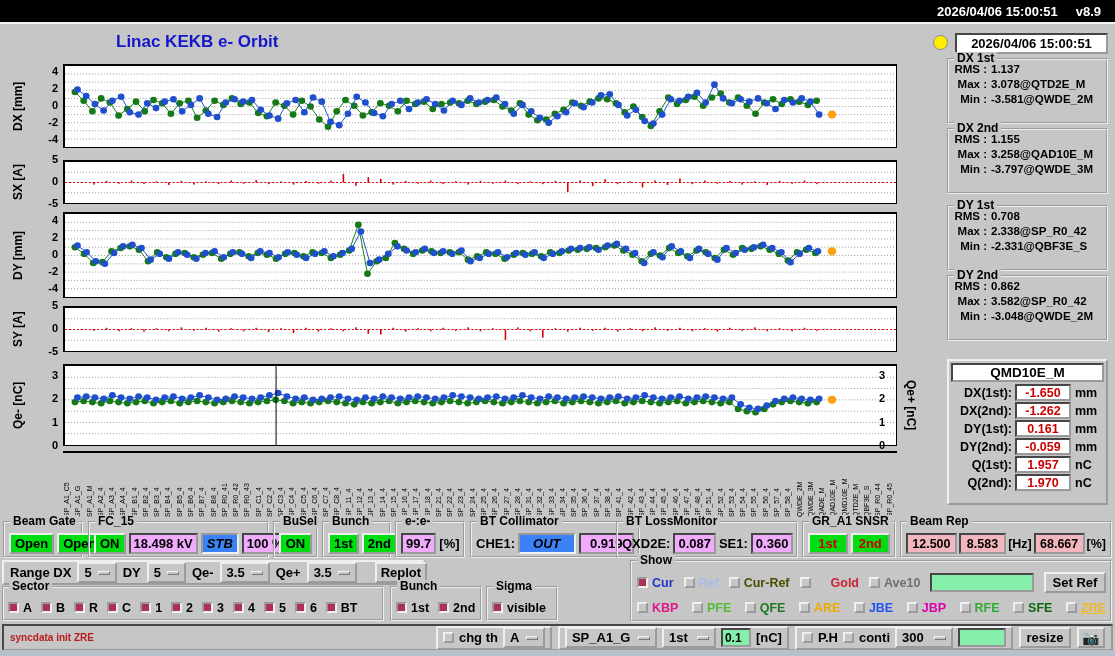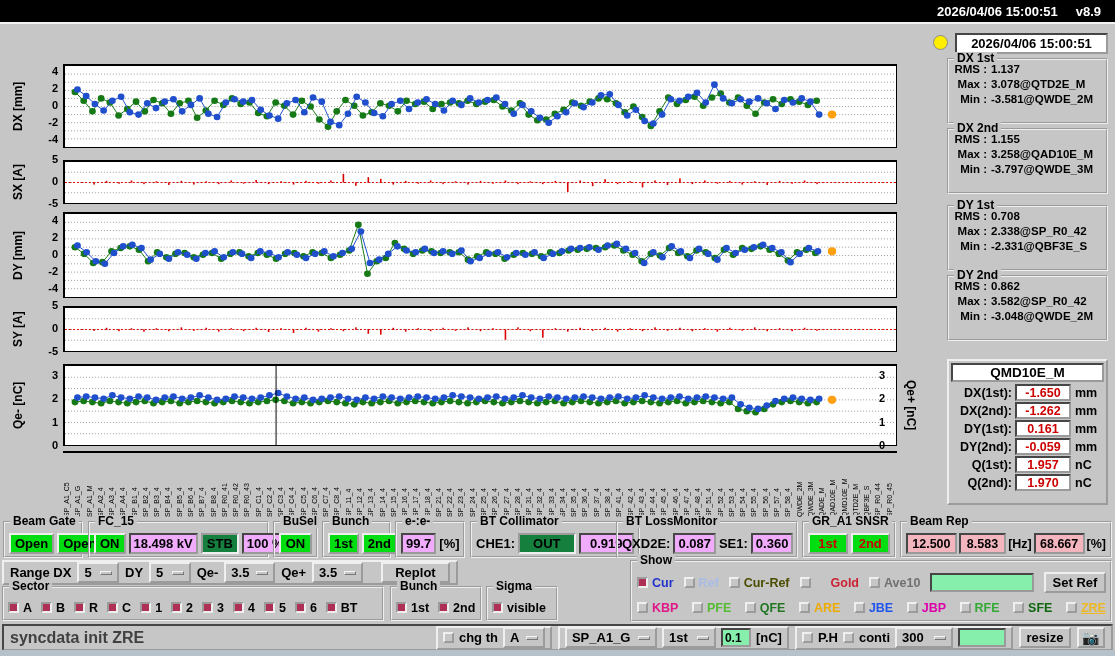--- a/index.html
+++ b/index.html
@@ -41,50 +41,51 @@
   .qv{flex:0 0 56px;height:17px;margin-left:3px;background:#fff;border:2px inset #9a9a9a;color:#cc0000;
     font-weight:bold;font-size:12.5px;display:flex;align-items:center;justify-content:center;}
   .qu{margin-left:4px;font-weight:bold;font-size:12.5px;}
   
   .grp{position:absolute;border:2px groove #efefef;}
   .grp-row{position:absolute;left:4px;right:4px;top:11px;bottom:3px;display:flex;align-items:center;gap:3px;}
   .btn{display:flex;align-items:center;justify-content:center;font-weight:bold;font-size:13px;
     border:2px outset #efefef;background:#c6c6c6;height:21px;padding:0 4px;cursor:default;white-space:nowrap;}
   .btn.green{background:#00dd11;}
   .btn.redtext{color:#cc0000;}
-  .btn.sunk{border-style:inset;background:#15803d;}
+  .btn.sunk{border-style:inset;background:#3b82f6;font-style:italic;}
   .field{display:flex;align-items:center;justify-content:center;font-weight:bold;font-size:13px;
     background:#f0abfc;border:2px inset #9a9a9a;height:21px;padding:0 3px;white-space:nowrap;}
   .field.pink{background:#f3b6bf;}
   .lbl{font-weight:bold;font-size:13px;white-space:nowrap;}
   .opt{display:flex;align-items:center;justify-content:space-between;gap:6px;font-weight:bold;font-size:13px;
     border:2px outset #efefef;background:#c6c6c6;height:21px;padding:0 5px;white-space:nowrap;}
   .dash{width:12px;height:4px;background:#c6c6c6;border-top:1px solid #f4f4f4;border-left:1px solid #f4f4f4;
     border-right:1px solid #777;border-bottom:1px solid #777;}
   .cb{flex:none;width:11px;height:11px;border:2px outset #efefef;background:#c6c6c6;display:inline-block;}
   .cb.on{background:#ae3055;border-style:inset;}
   .panel{position:absolute;border:2px outset #efefef;display:flex;align-items:center;gap:6px;padding:0 6px;}
   .showitem,.si{display:flex;align-items:center;gap:4px;font-weight:bold;font-size:12.5px;white-space:nowrap;}
   .inp{background:#86efac;border:2px inset #9a9a9a;height:19px;font-size:12px;font-weight:bold;padding:0 2px;}
   
   #statusbar{position:absolute;left:2px;top:600px;width:1111px;height:27px;border:2px inset #9a9a9a;
     display:flex;align-items:center;padding:0 6px;gap:6px;}
-  #status-msg{color:#404040;font-weight:bold;font-size:16px;}
+  #status-msg{color:#b91c1c;font-weight:bold;font-size:10px;}
   .sb-panel{border:2px outset #efefef;display:flex;align-items:center;gap:5px;padding:0 5px;height:24px;}
   #bottom-strip{position:absolute;left:0;top:650px;width:1115px;height:6px;background:#b7c1c9;}
 </style>
 </head>
 <body>
 
 <div id="app">
   <div id="titlebar">
     <span>2026/04/06 15:00:51</span>
     <span>v8.9</span>
   </div>
   <div id="win">
+    <div id="main-title">Linac KEKB e- Orbit</div>
 
     <div id="plotzone">
         <div class="plotbox" style="left: 63px; top: 40px; width: 834px; height: 84px;">
           <svg viewBox="0 0 834 84" preserveAspectRatio="none">
             <g>
               <line x1="0" x2="834" y1="75.6" y2="75.6" stroke="#9a9a9a" stroke-width="1" stroke-dasharray="1 2"></line>
               <line x1="0" x2="834" y1="67.2" y2="67.2" stroke="#9a9a9a" stroke-width="1" stroke-dasharray="1 2"></line>
               <line x1="0" x2="834" y1="58.8" y2="58.8" stroke="#9a9a9a" stroke-width="1" stroke-dasharray="1 2"></line>
               <line x1="0" x2="834" y1="50.4" y2="50.4" stroke="#9a9a9a" stroke-width="1" stroke-dasharray="1 2"></line>
               <line x1="0" x2="834" y1="42" y2="42" stroke="#9a9a9a" stroke-width="1" stroke-dasharray="1 2"></line>
@@ -1075,21 +1076,21 @@
       <span class="grp-title">Beam Rep</span>
       <div class="grp-row" style="gap:2px;">
         <div class="field pink" style="flex:1.2;font-size:12.5px;">12.500</div>
         <div class="field pink" style="flex:1.1;font-size:12.5px;">8.583</div>
         <span class="lbl" style="font-size:12.5px;">[Hz]</span>
         <div class="field pink" style="flex:1.2;font-size:12.5px;">68.667</div>
         <span class="lbl" style="font-size:12.5px;">[%]</span>
       </div>
     </div>
 
-    <div class="panel" style="left:2px;top:536px;width:456px;height:25px;">
+    <div class="panel" style="left:2px;top:536px;width:423px;height:25px;">
       <span class="lbl">Range DX</span>
       <div class="opt" style="width:44px;">
           <span>5</span>
           <span class="dash"></span>
         </div>
       <span class="lbl">DY</span>
       <div class="opt" style="width:44px;">
           <span>5</span>
           <span class="dash"></span>
         </div>

